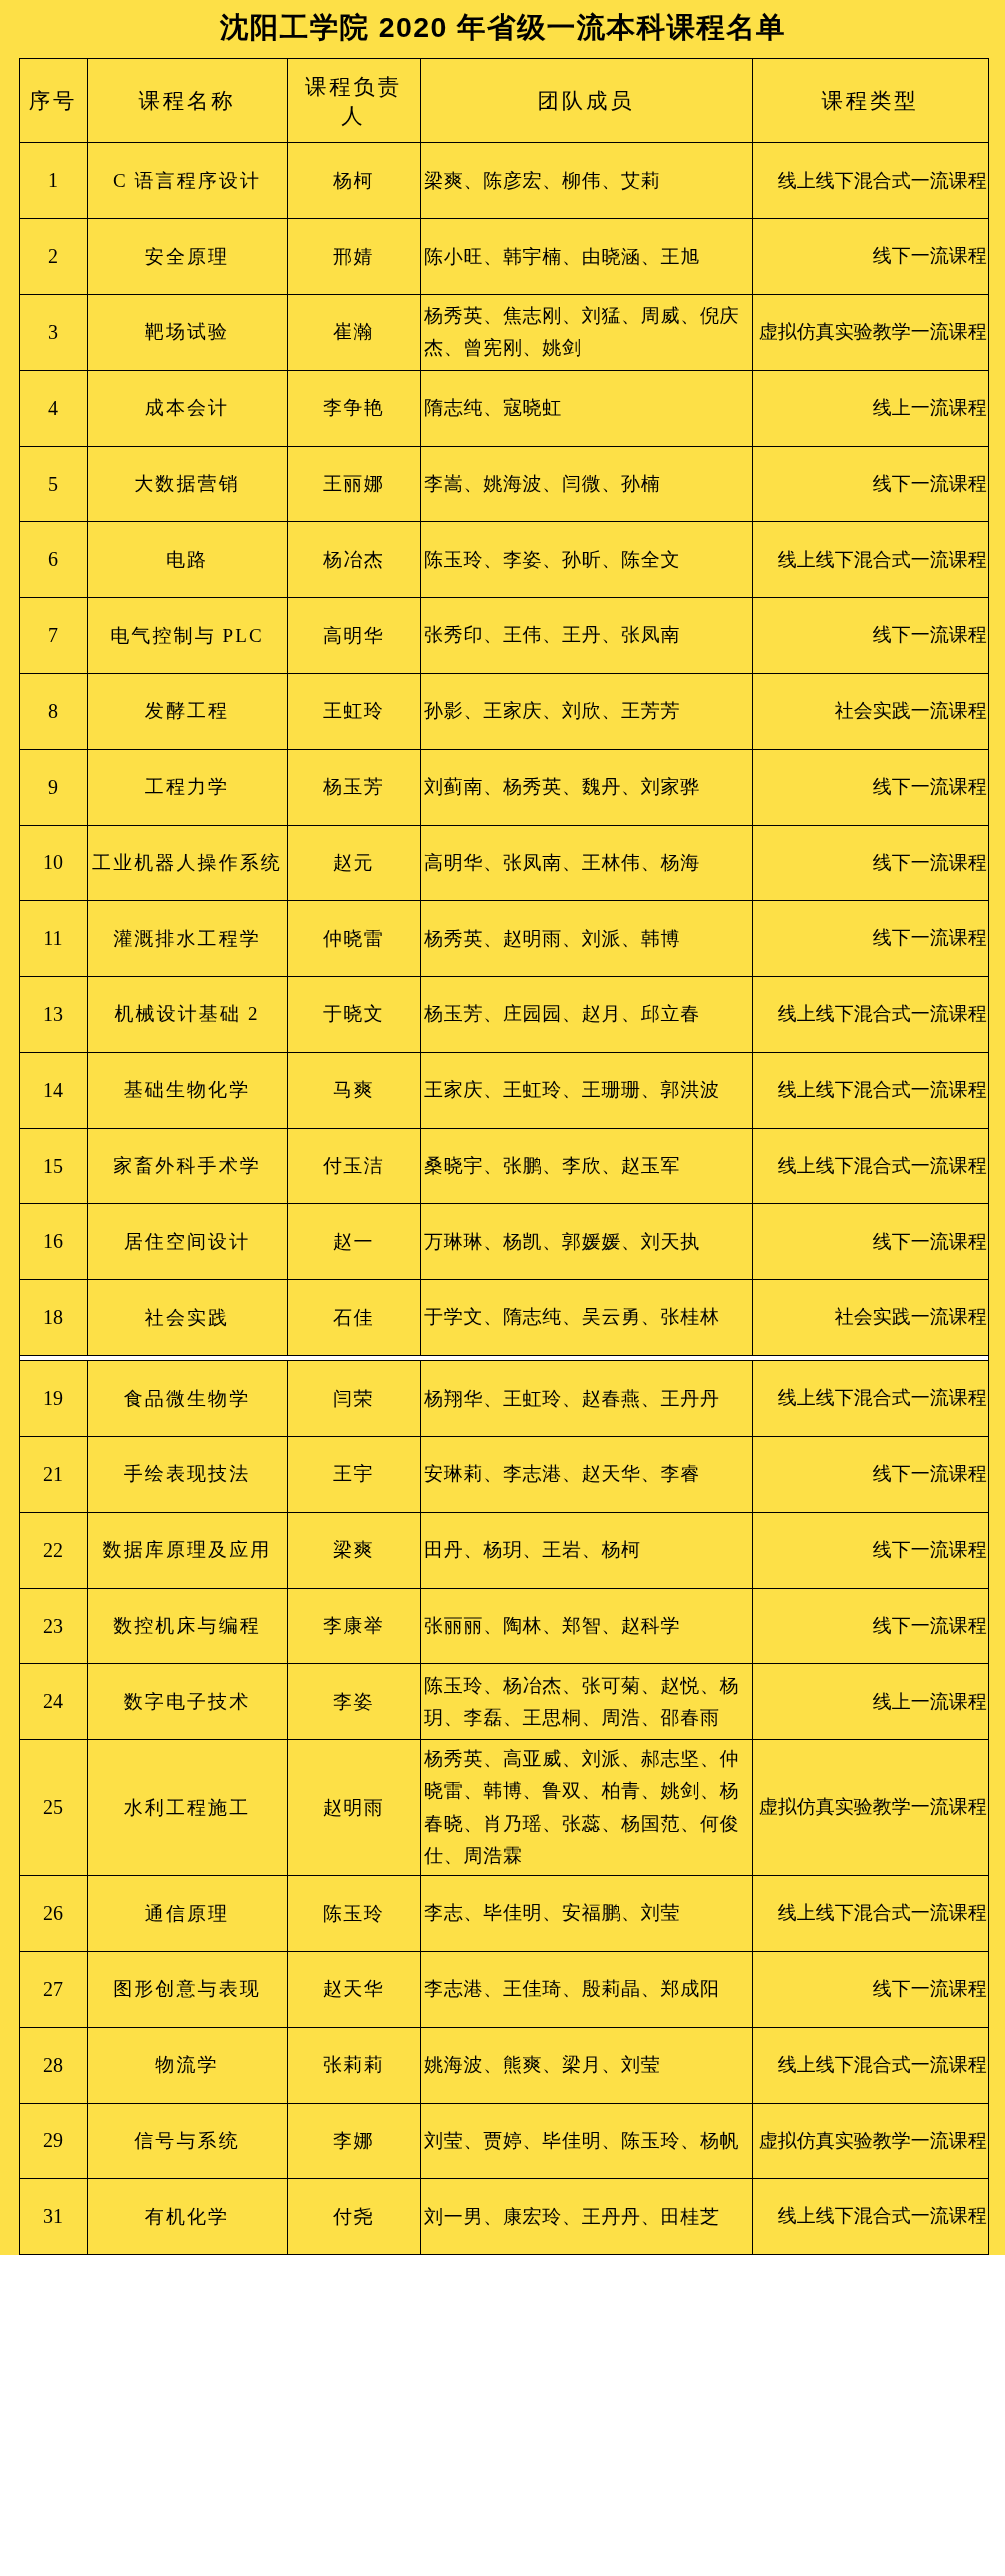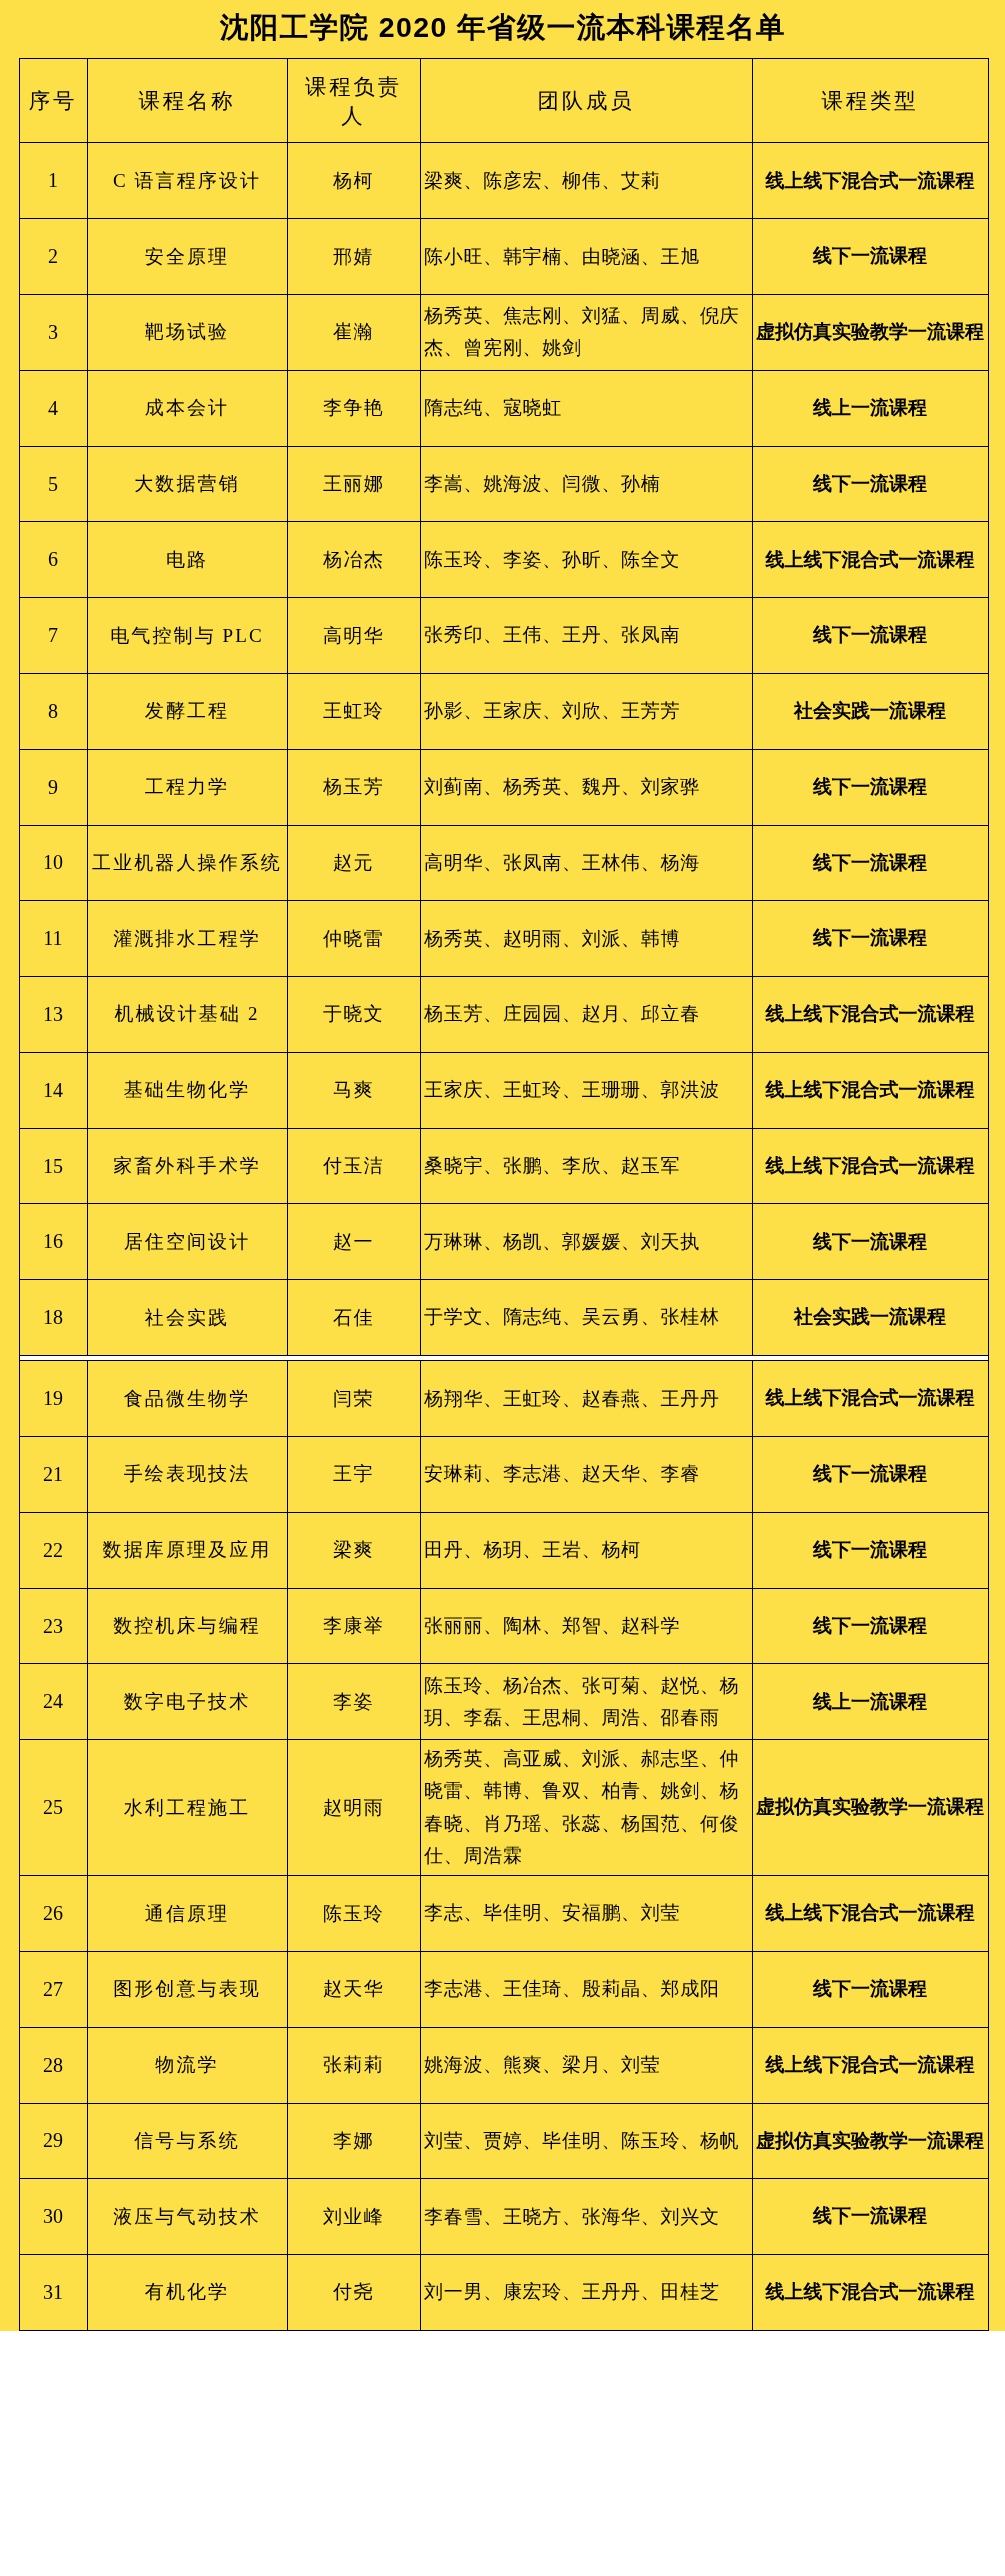--- a/index.html
+++ b/index.html
@@ -72,25 +72,24 @@
     text-align: center;
     letter-spacing: 1.4px;
   }
   td.cell-team {
     text-align: left;
     letter-spacing: 0.7px;
     line-height: 1.7;
     padding: 2.9px 1.4px 2.9px 3.6px;
   }
   td.cell-type {
-    text-align: center;
+    text-align: right;
     letter-spacing: 0;
     line-height: 1.5;
     padding: 2.9px 0.7px;
-    font-weight: bold;
   }
   tr.page-gap td {
     height: 4.3px;
     padding: 0;
     border-left: none;
     border-right: none;
     border-top: 1.4px solid #000;
     border-bottom: 1.4px solid #000;
     background: #ffffff;
   }
@@ -299,27 +298,20 @@
     <td class="cell-type">线上线下混合式一流课程</td>
   </tr>
         <tr>
     <td class="cell-no">29</td>
     <td class="cell-course">信号与系统</td>
     <td class="cell-leader">李娜</td>
     <td class="cell-team">刘莹、贾婷、毕佳明、陈玉玲、杨帆</td>
     <td class="cell-type">虚拟仿真实验教学一流课程</td>
   </tr>
         <tr>
-    <td class="cell-no">30</td>
-    <td class="cell-course">液压与气动技术</td>
-    <td class="cell-leader">刘业峰</td>
-    <td class="cell-team">李春雪、王晓方、张海华、刘兴文</td>
-    <td class="cell-type">线下一流课程</td>
-  </tr>
-        <tr>
     <td class="cell-no">31</td>
     <td class="cell-course">有机化学</td>
     <td class="cell-leader">付尧</td>
     <td class="cell-team">刘一男、康宏玲、王丹丹、田桂芝</td>
     <td class="cell-type">线上线下混合式一流课程</td>
   </tr>
       </tbody>
   </table>
 
 </div>

